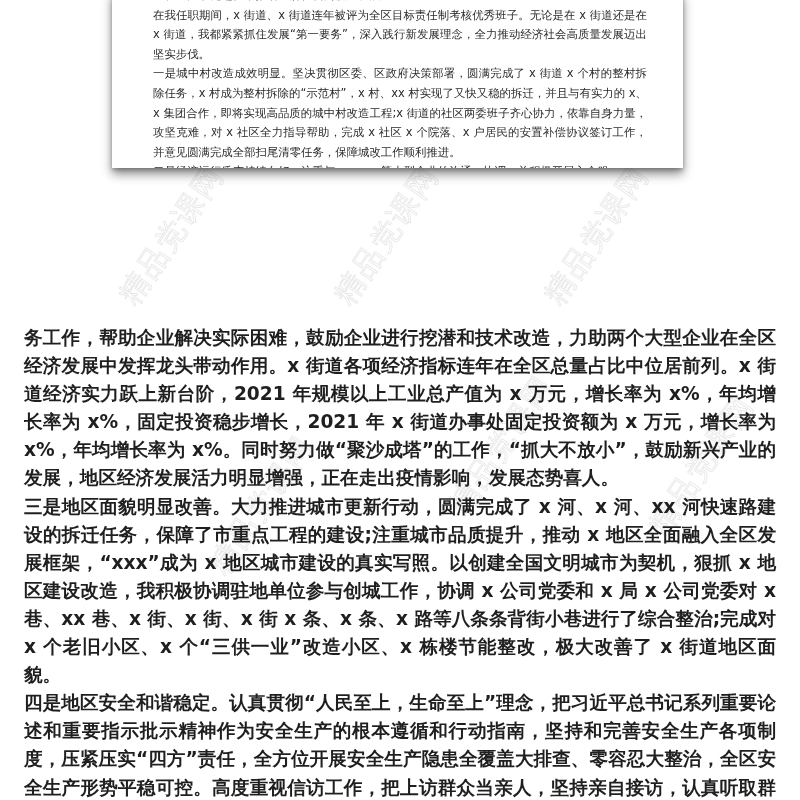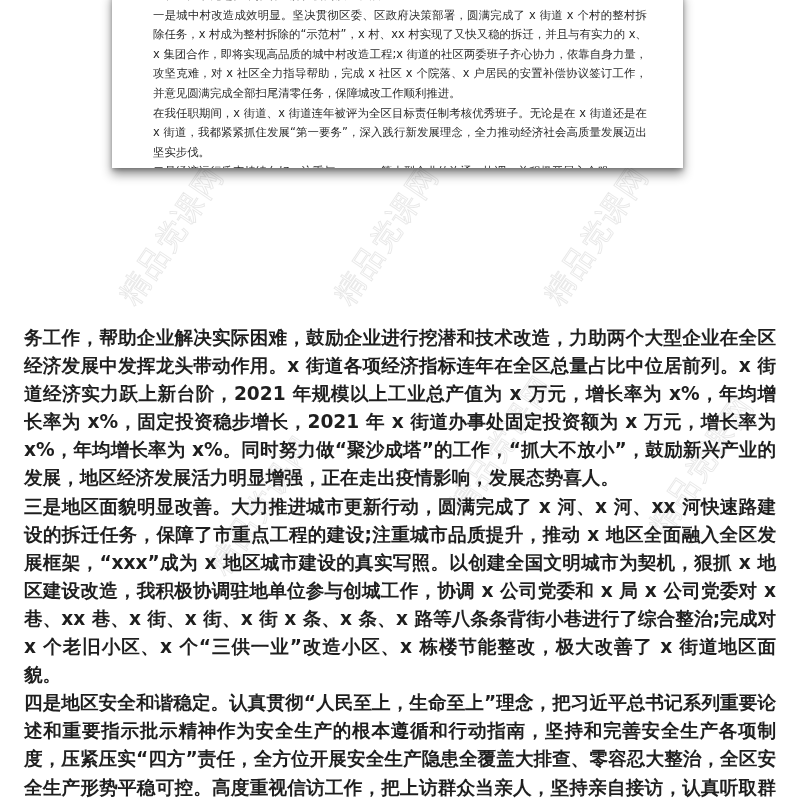--- a/index.html
+++ b/index.html
@@ -78,22 +78,22 @@
 <div class="watermark wm-outline" style="left:110px; top:290px;">精品党课网</div>
 <div class="watermark wm-outline" style="left:325px; top:290px;">精品党课网</div>
 <div class="watermark wm-outline" style="left:535px; top:290px;">精品党课网</div>
 <div class="watermark wm-outline" style="left:200px; top:560px;">精品党课网</div>
 <div class="watermark wm-outline" style="left:440px; top:500px;">精品党课网</div>
 <div class="watermark wm-outline" style="left:640px; top:520px;">精品党课网</div>
 
 <div class="preview-card">
   <div class="preview-text">
     <p style="margin-top:-6px;">二、全力争先进位，推动经济社会高质量发展</p>
+    <p>在我任职期间，x 街道、x 街道连年被评为全区目标责任制考核优秀班子。无论是在 x 街道还是在 x 街道，我都紧紧抓住发展“第一要务”，深入践行新发展理念，全力推动经济社会高质量发展迈出坚实步伐。</p>
     <p>一是城中村改造成效明显。坚决贯彻区委、区政府决策部署，圆满完成了 x 街道 x 个村的整村拆除任务，x 村成为整村拆除的“示范村”，x 村、xx 村实现了又快又稳的拆迁，并且与有实力的 x、x 集团合作，即将实现高品质的城中村改造工程;x 街道的社区两委班子齐心协力，依靠自身力量，攻坚克难，对 x 社区全力指导帮助，完成 x 社区 x 个院落、x 户居民的安置补偿协议签订工作，并意见圆满完成全部扫尾清零任务，保障城改工作顺利推进。</p>
-    <p>在我任职期间，x 街道、x 街道连年被评为全区目标责任制考核优秀班子。无论是在 x 街道还是在 x 街道，我都紧紧抓住发展“第一要务”，深入践行新发展理念，全力推动经济社会高质量发展迈出坚实步伐。</p>
     <p>二是经济运行质态持续向好。注重与 xx、xx 等大型企业的沟通、协调，并积极开展入企服</p>
   </div>
 </div>
 
 <div class="main-text">
   <p>务工作，帮助企业解决实际困难，鼓励企业进行挖潜和技术改造，力助两个大型企业在全区经济发展中发挥龙头带动作用。x 街道各项经济指标连年在全区总量占比中位居前列。x 街道经济实力跃上新台阶，2021 年规模以上工业总产值为 x 万元，增长率为 x%，年均增长率为 x%，固定投资稳步增长，2021 年 x 街道办事处固定投资额为 x 万元，增长率为 x%，年均增长率为 x%。同时努力做“聚沙成塔”的工作，“抓大不放小”，鼓励新兴产业的发展，地区经济发展活力明显增强，正在走出疫情影响，发展态势喜人。</p>
   <p>三是地区面貌明显改善。大力推进城市更新行动，圆满完成了 x 河、x 河、xx 河快速路建设的拆迁任务，保障了市重点工程的建设;注重城市品质提升，推动 x 地区全面融入全区发展框架，“xxx”成为 x 地区城市建设的真实写照。以创建全国文明城市为契机，狠抓 x 地区建设改造，我积极协调驻地单位参与创城工作，协调 x 公司党委和 x 局 x 公司党委对 x 巷、xx 巷、x 街、x 街、x 街 x 条、x 条、x 路等八条条背街小巷进行了综合整治;完成对 x 个老旧小区、x 个“三供一业”改造小区、x 栋楼节能整改，极大改善了 x 街道地区面貌。</p>
   <p>四是地区安全和谐稳定。认真贯彻“人民至上，生命至上”理念，把习近平总书记系列重要论述和重要指示批示精神作为安全生产的根本遵循和行动指南，坚持和完善安全生产各项制度，压紧压实“四方”责任，全方位开展安全生产隐患全覆盖大排查、零容忍大整治，全区安全生产形势平稳可控。高度重视信访工作，把上访群众当亲人，坚持亲自接访，认真听取群众诉求，尽最大努力解决群众实际困难。扎实推进基层社会治理体系和治理能力现代化建设</p>
 </div>
 

